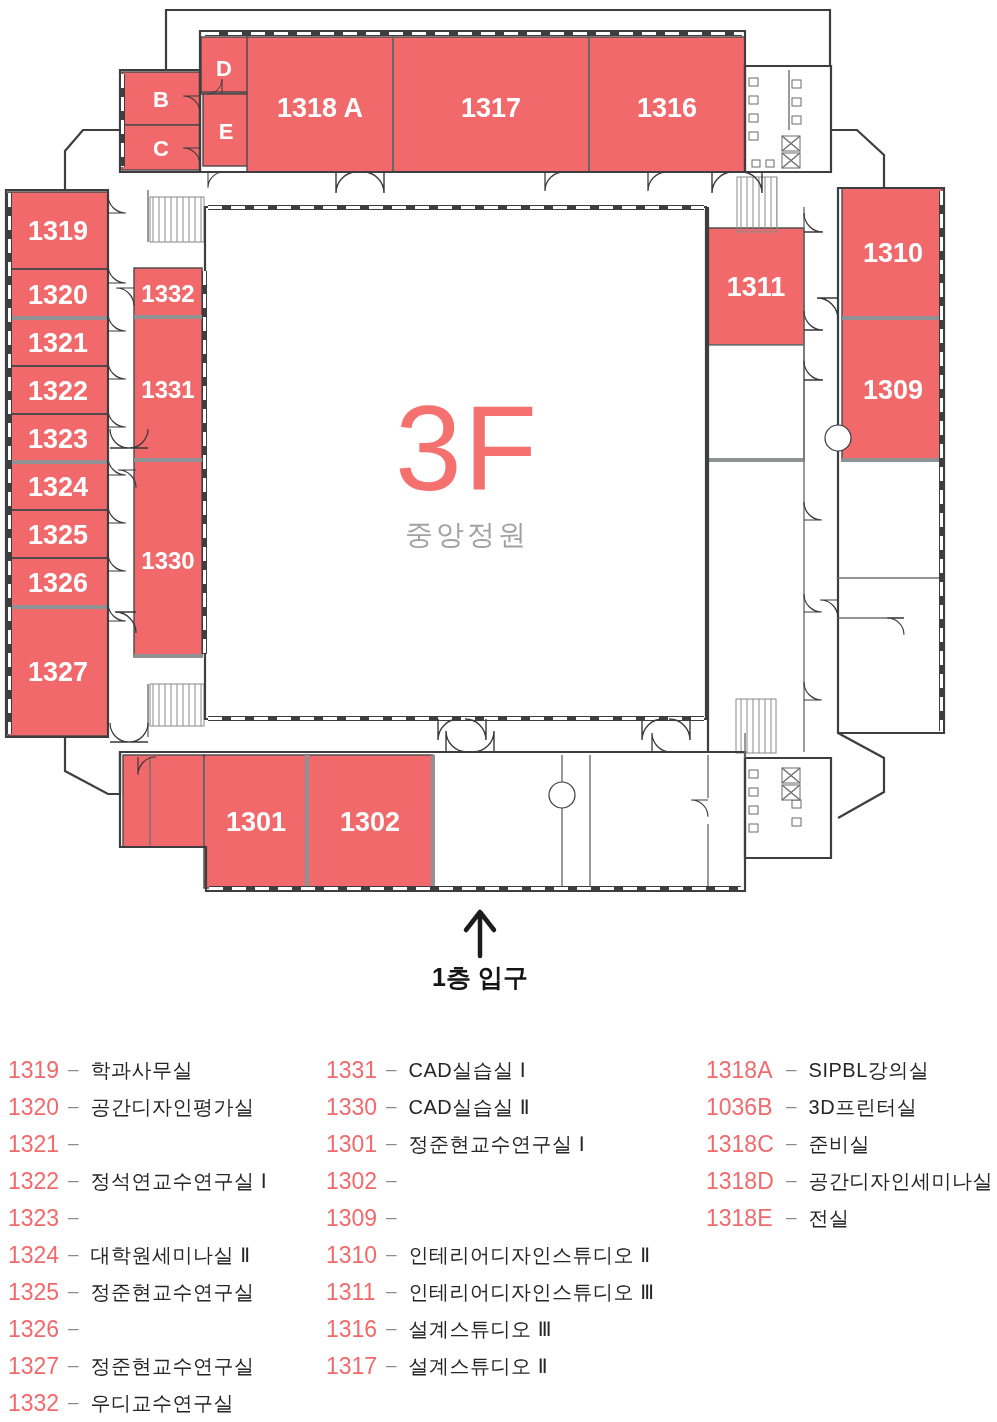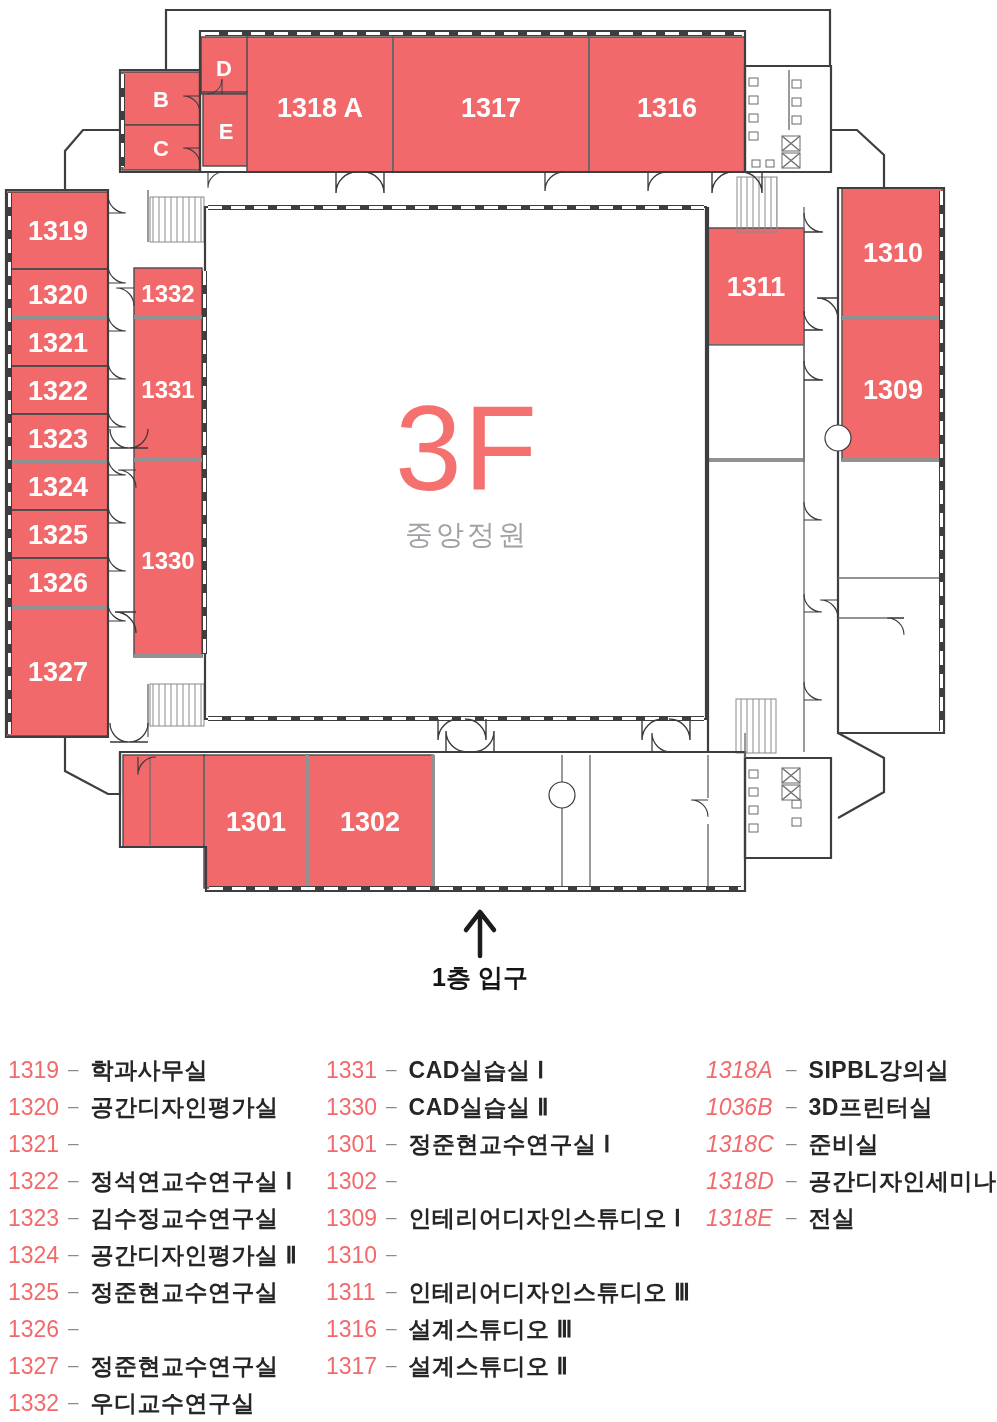--- a/index.html
+++ b/index.html
@@ -23,23 +23,23 @@
   .rmlbl.xs{font-size:22px;}
   .floor{fill:var(--floor-label,#f5716f);font-size:120px;text-anchor:middle;dominant-baseline:central;letter-spacing:2px;}
   .cy{fill:var(--courtyard-text,#a1a2a6);font-size:28px;text-anchor:middle;dominant-baseline:central;letter-spacing:3px;}
   .ent{fill:#141414;font-size:25px;font-weight:bold;text-anchor:middle;dominant-baseline:central;}
   .arrow{stroke:#1c1c1c;stroke-width:4.5;fill:none;stroke-linecap:round;stroke-linejoin:round;}
   
   .legend{position:absolute;top:1052px;left:0;width:997px;height:370px;}
   .lcol{position:absolute;top:0;}
   .lrow{height:37px;display:flex;align-items:center;white-space:nowrap;}
   .code{color:var(--accent,#f2696b);font-size:23px;display:inline-block;min-width:58px;}
-  .code.wide{min-width:78px;font-style:italic;}
+  .code.wide{min-width:78px;}
   .dash{color:#8a8a8a;font-size:19px;margin:0 12px 0 2px;position:relative;top:-2px;}
-  .nm{color:#262626;font-size:23px;letter-spacing:0.5px;font-weight:bold;}
+  .nm{color:#262626;font-size:20px;letter-spacing:0.5px;}
 </style>
 </head>
 <body>
 
 <svg width="997" height="1030" viewBox="0 0 997 1030">
   <defs>
     <pattern id="stairp" width="6" height="8" patternUnits="userSpaceOnUse">
       <line x1="3" y1="0" x2="3" y2="8" stroke="#8a8a8a" stroke-width="1"></line>
     </pattern>
     <path id="door" d="M0,0 L0,21 A21,21 0 0 1 21,0"></path>
@@ -288,26 +288,25 @@
         <span class="dash">–</span>
       </div>
     <div class="lrow">
         <span class="code">1322</span>
         <span class="dash">–</span>
         <span class="nm">정석연교수연구실 Ⅰ</span>
       </div>
     <div class="lrow">
         <span class="code">1323</span>
         <span class="dash">–</span>
-        <span class="nm">김수정교수연구실</span>
       </div>
     <div class="lrow">
         <span class="code">1324</span>
         <span class="dash">–</span>
-        <span class="nm">공간디자인평가실 Ⅱ</span>
+        <span class="nm">대학원세미나실 Ⅱ</span>
       </div>
     <div class="lrow">
         <span class="code">1325</span>
         <span class="dash">–</span>
         <span class="nm">정준현교수연구실</span>
       </div>
     <div class="lrow">
         <span class="code">1326</span>
         <span class="dash">–</span>
       </div>
@@ -338,25 +337,25 @@
         <span class="dash">–</span>
         <span class="nm">정준현교수연구실 Ⅰ</span>
       </div>
     <div class="lrow">
         <span class="code">1302</span>
         <span class="dash">–</span>
       </div>
     <div class="lrow">
         <span class="code">1309</span>
         <span class="dash">–</span>
-        <span class="nm">인테리어디자인스튜디오 Ⅰ</span>
       </div>
     <div class="lrow">
         <span class="code">1310</span>
         <span class="dash">–</span>
+        <span class="nm">인테리어디자인스튜디오 Ⅱ</span>
       </div>
     <div class="lrow">
         <span class="code">1311</span>
         <span class="dash">–</span>
         <span class="nm">인테리어디자인스튜디오 Ⅲ</span>
       </div>
     <div class="lrow">
         <span class="code">1316</span>
         <span class="dash">–</span>
         <span class="nm">설계스튜디오 Ⅲ</span>

